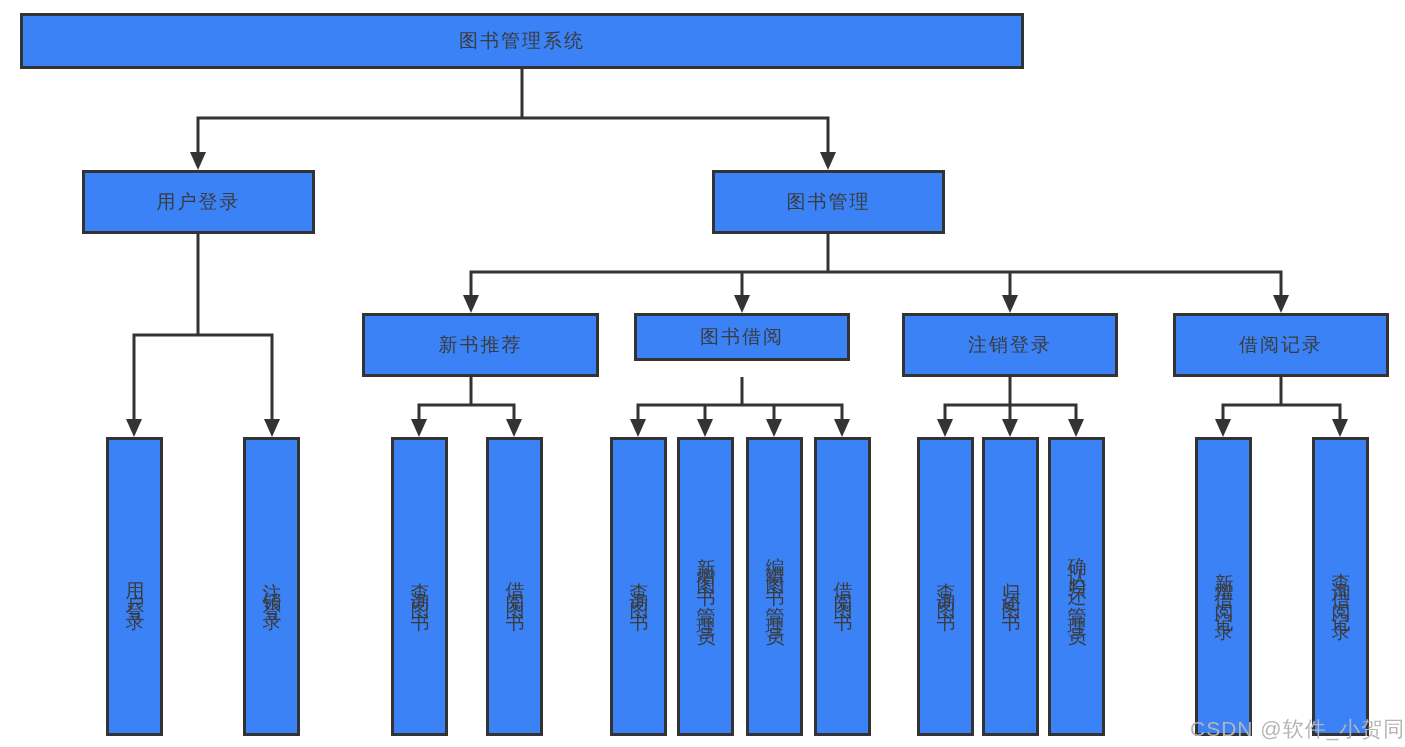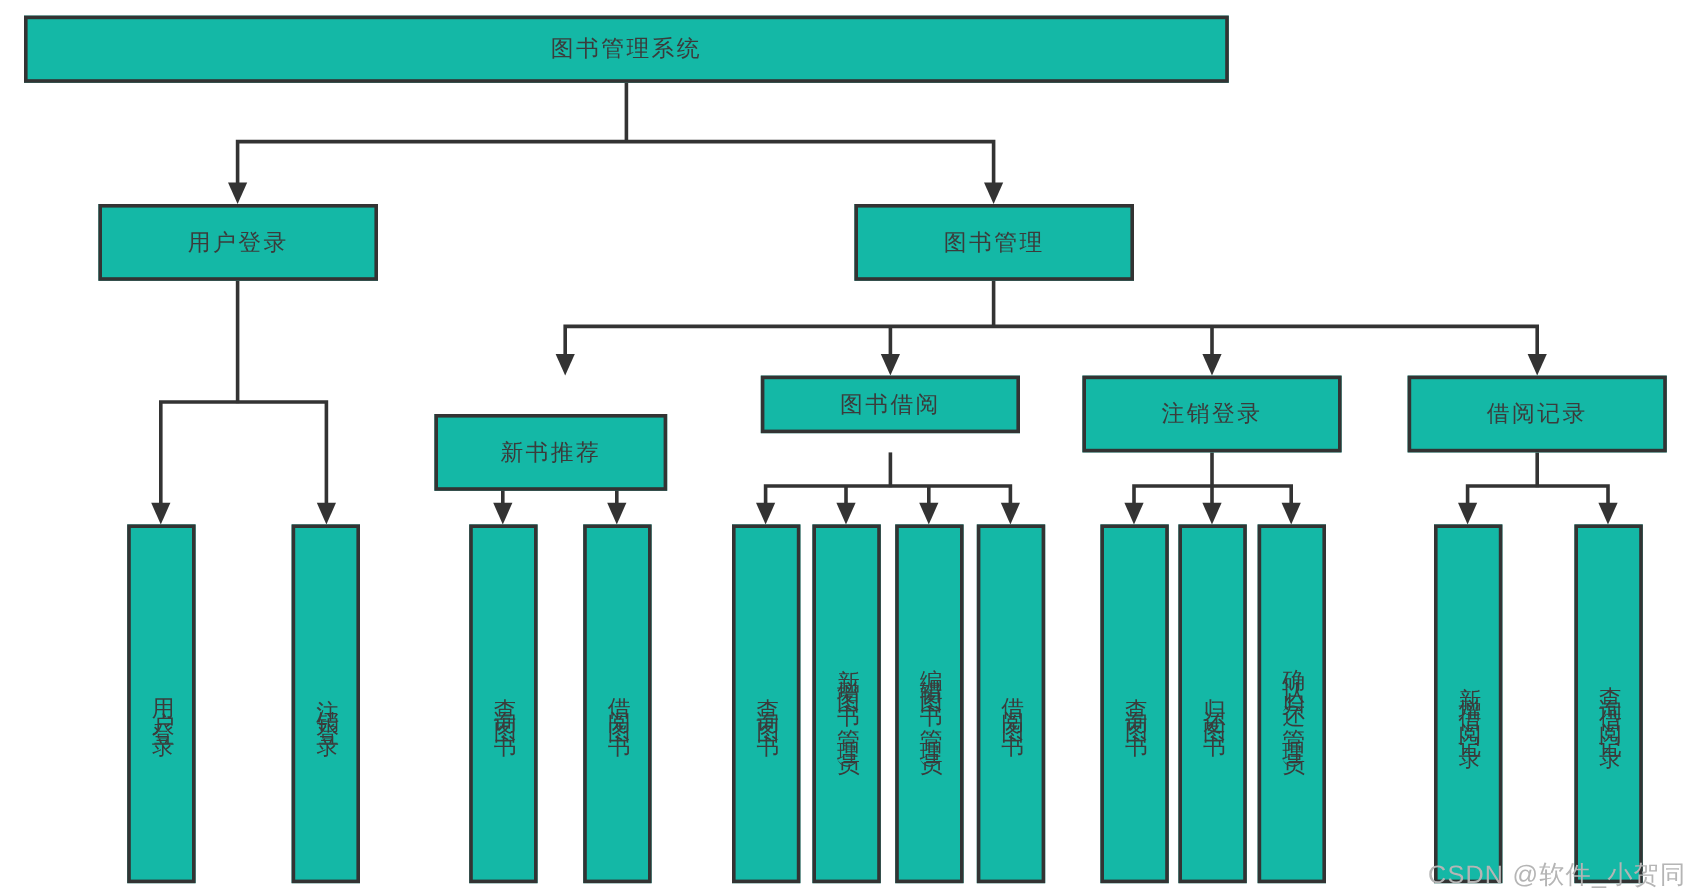--- a/index.html
+++ b/index.html
@@ -17,21 +17,21 @@
     overflow: hidden;
   }
   .connectors {
     position: absolute;
     left: 0;
     top: 0;
   }
   .box {
     position: absolute;
     box-sizing: border-box;
-    background: #14b8a6;
+    background: #3b82f6;
     border: 3px solid #333333;
     display: flex;
     align-items: center;
     justify-content: center;
   }
   .hlabel {
     font-size: 19px;
     letter-spacing: 2px;
     white-space: nowrap;
   }
@@ -106,21 +106,21 @@
     <span class="hlabel">图书管理系统</span>
   </div>
 
   <div class="box" style="left:82px; top:170px; width:233px; height:64px;">
     <span class="hlabel">用户登录</span>
   </div>
   <div class="box" style="left:712px; top:170px; width:233px; height:64px;text-align:center;">
     <span class="hlabel">图书管理</span>
   </div>
 
-  <div class="box" style="left:362px; top:313px; width:194px; height:64px;margin-top:32px;">
+  <div class="box" style="left:362px; top:313px; width:237px; height:64px;">
     <span class="hlabel">新书推荐</span>
   </div>
   <div class="box" style="left:634px; top:313px; width:216px; height:48px;">
     <span class="hlabel">图书借阅</span>
   </div>
   <div class="box" style="left:902px; top:313px; width:216px; height:64px;">
     <span class="hlabel">注销登录</span>
   </div>
   <div class="box" style="left:1173px; top:313px; width:216px; height:64px;">
     <span class="hlabel">借阅记录</span>

